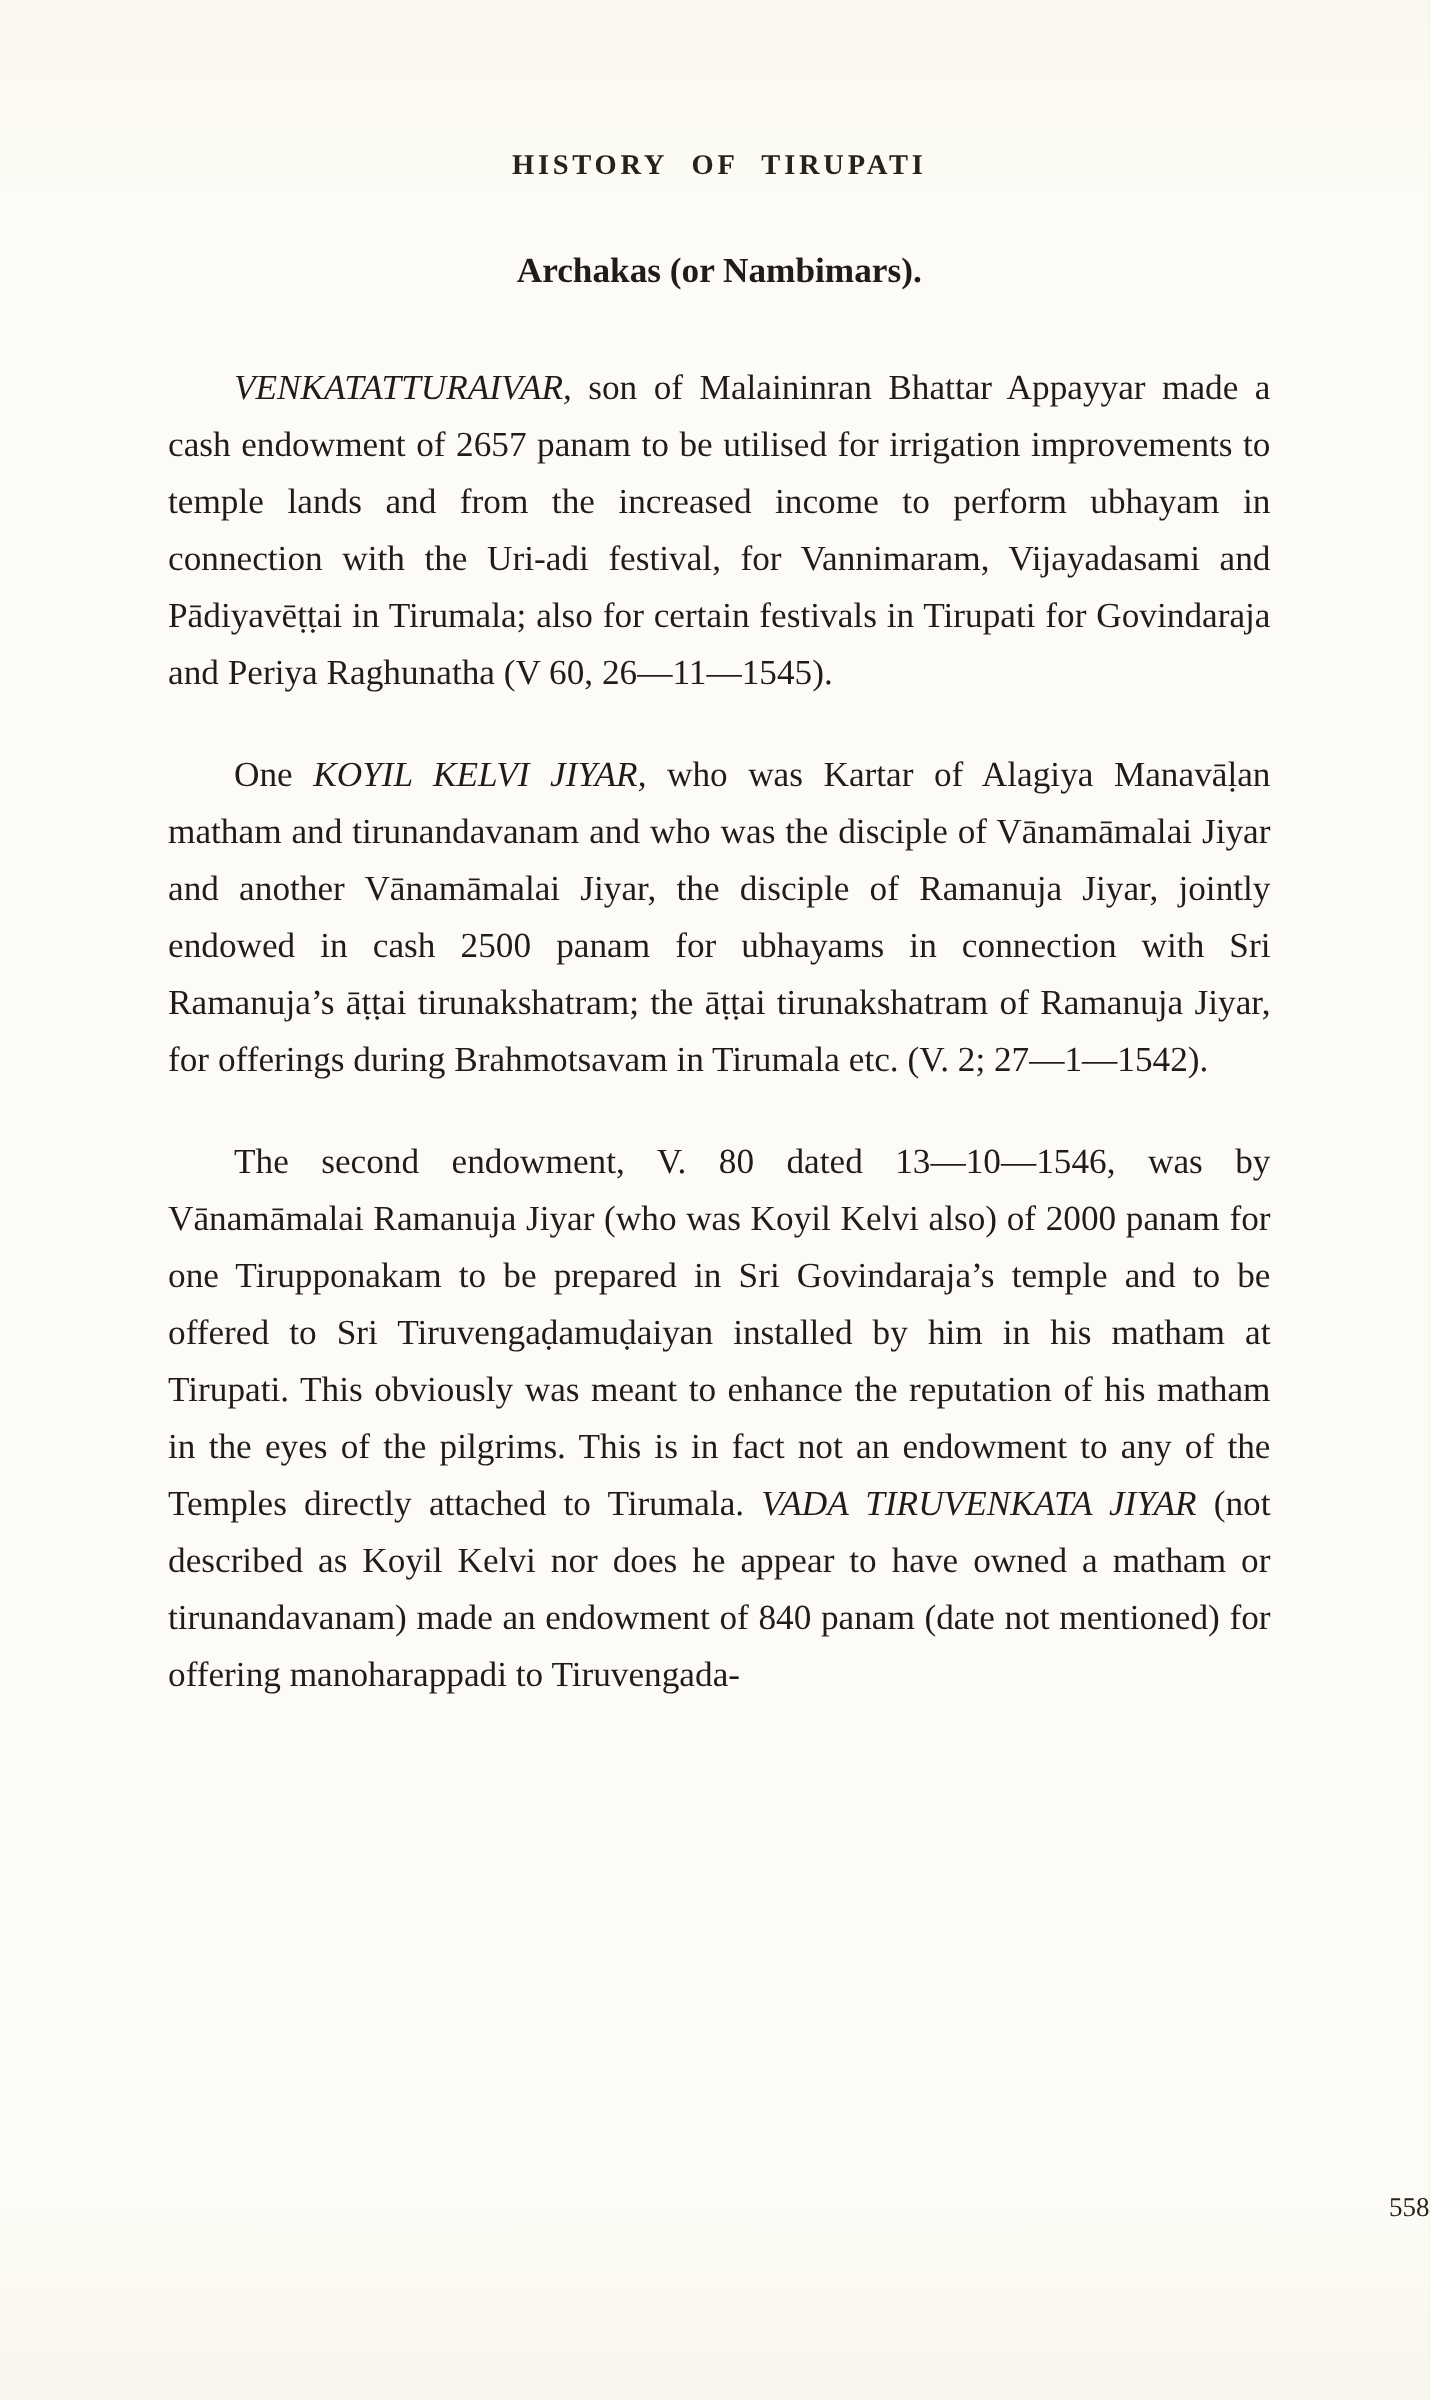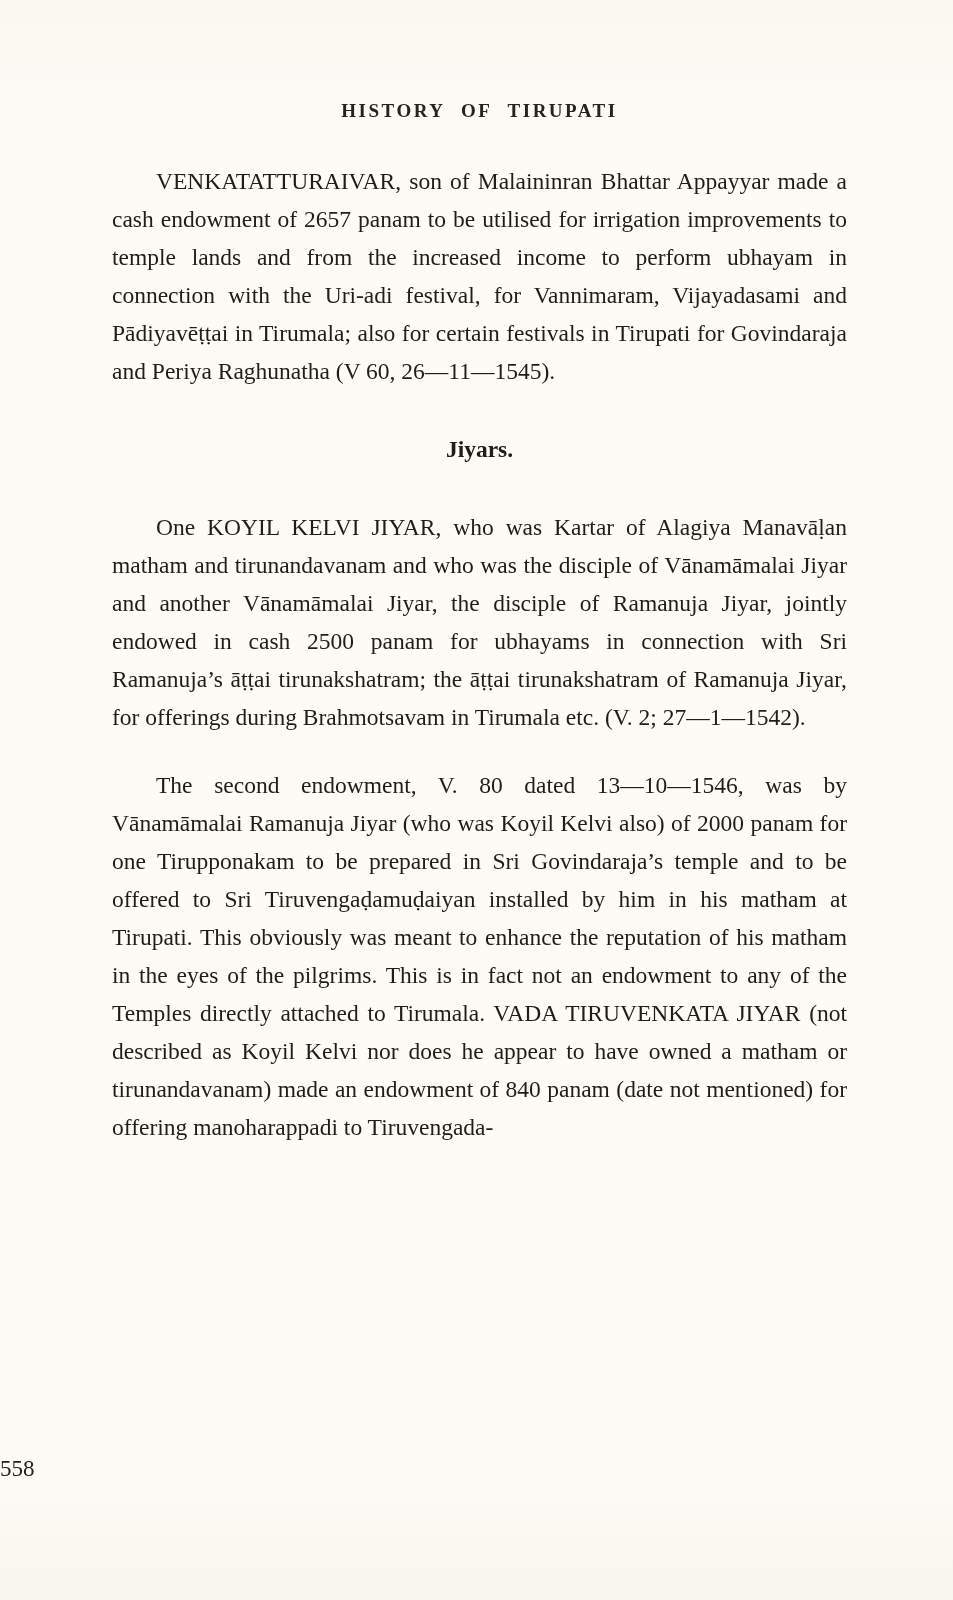--- a/index.html
+++ b/index.html
@@ -39,38 +39,39 @@
   .para.indent {
     text-indent: 44px;
   }
   .section-heading {
     text-align: center;
     font-weight: bold;
     font-size: 23.5px;
     margin: 40px 0 40px 0;
   }
   .italic {
+    font-style: italic;
   }
   .page-number {
     position: absolute;
     left: 0;
     right: 0;
     bottom: 118px;
-    text-align: left;
-    font-size: 23px;
+    text-align: right;
+    font-size: 18px;
     color: #26231d;
   }
 </style>
 </head>
 <body>
 
 <div class="page">
   <div class="running-header">HISTORY OF TIRUPATI</div>
 
   <div class="text-block">
+      <div class="section-heading">Archakas (or Nambimars).</div>
       <p class="para indent"><span class="italic">VENKATATTURAIVAR,</span><span class=""> son of Malaininran Bhattar Appayyar made a cash endowment of 2657 panam to be utilised for irrigation improvements to temple lands and from the increased income to perform ubhayam in connection with the Uri-adi festival, for Vannimaram, Vijayadasami and Pādiyavēṭṭai in Tirumala; also for certain festivals in Tirupati for Govindaraja and Periya Raghunatha (V 60, 26—11—1545).</span></p>
-      <div class="section-heading">Jiyars.</div>
       <p class="para indent"><span class="">One </span><span class="italic">KOYIL KELVI JIYAR,</span><span class=""> who was Kartar of Alagiya Manavāḷan matham and tirunandavanam and who was the disciple of Vānamāmalai Jiyar and another Vānamāmalai Jiyar, the disciple of Ramanuja Jiyar, jointly endowed in cash 2500 panam for ubhayams in connection with Sri Ramanuja’s āṭṭai tirunakshatram; the āṭṭai tirunakshatram of Ramanuja Jiyar, for offerings during Brahmotsavam in Tirumala etc. (V. 2; 27—1—1542).</span></p>
       <p class="para indent"><span class="">The second endowment, V. 80 dated 13—10—1546, was by Vānamāmalai Ramanuja Jiyar (who was Koyil Kelvi also) of 2000 panam for one Tirupponakam to be prepared in Sri Govindaraja’s temple and to be offered to Sri Tiruvengaḍamuḍaiyan installed by him in his matham at Tirupati. This obviously was meant to enhance the reputation of his matham in the eyes of the pilgrims. This is in fact not an endowment to any of the Temples directly attached to Tirumala. </span><span class="italic">VADA TIRUVENKATA JIYAR</span><span class=""> (not described as Koyil Kelvi nor does he appear to have owned a matham or tirunandavanam) made an endowment of 840 panam (date not mentioned) for offering manoharappadi to Tiruvengada-</span></p>
     </div>
 
   <div class="page-number">558</div>
 </div>
 
 </body></html>

